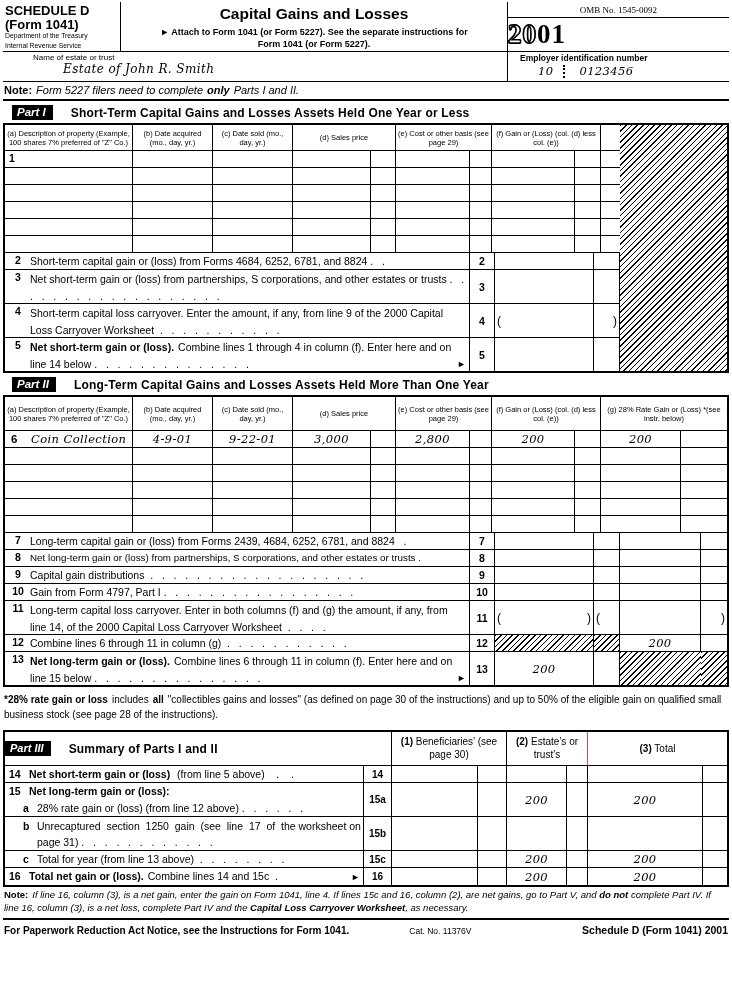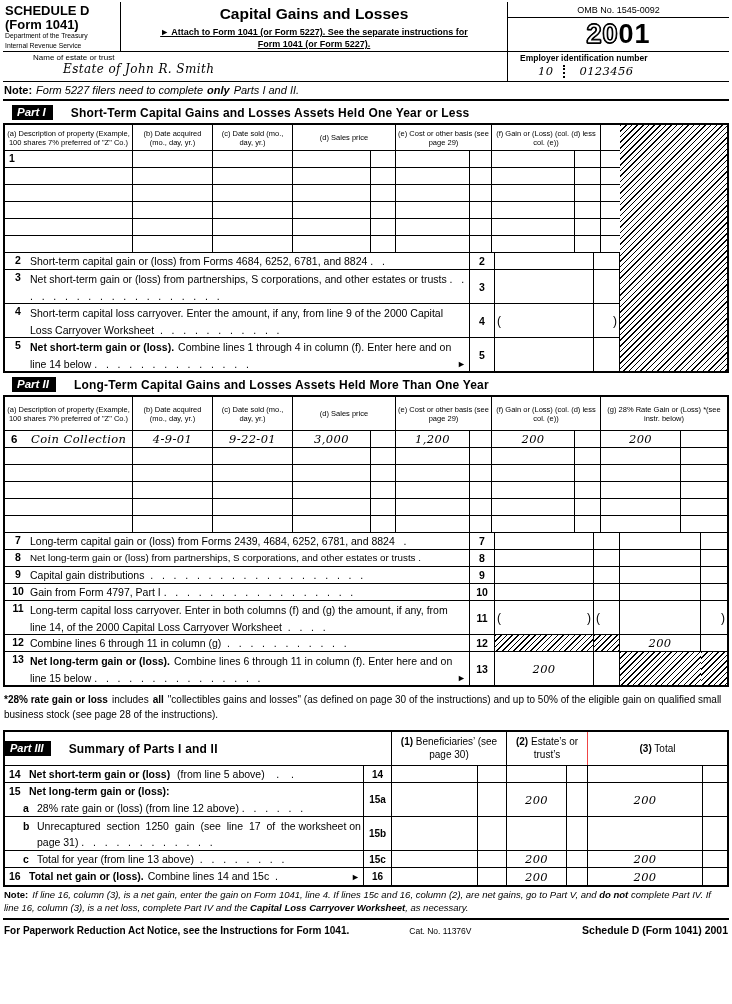--- a/index.html
+++ b/index.html
@@ -12,24 +12,24 @@
   .page { padding: 2px 3px 0 3px; }
 
   
   .hdr { display:flex; border-bottom: 1px solid #000; }
   .hdr-left { width: 118px; border-right: 1.5px solid #000; padding: 2px 2px 1px 2px; }
   .sched { font-weight: bold; font-size: 13px; line-height: 1.05; }
   .dept { font-size: 6.8px; line-height: 1.25; margin-top: 1px; }
   .dept:first-of-type { margin-top: 7px; }
   .hdr-center { flex: 1; text-align: center; padding-top: 3px; }
   .form-title { font-size: 15.5px; font-weight: bold; }
-  .attach { font-size: 9px; font-weight: bold; line-height: 1.35; margin-top: 3px; text-decoration: underline; }
-  .hdr-right { width: 222px; border-left: 1.5px solid #000; display:flex; flex-direction: column; }
+  .attach { font-size: 9px; font-weight: bold; line-height: 1.35; margin-top: 3px; }
+  .hdr-right { width: 222px; border-left: 1.5px solid #000; display:flex; flex-direction: column; font-family: Liberation Serif, serif; }
   .omb { font-size: 9px; text-align: center; padding: 3px 0 2px 0; border-bottom: 1px solid #000; }
-  .year { flex:1; display:flex; align-items:center; justify-content:center;
+  .year { flex:1; display:flex; align-items:center; 
           font-size: 27px; font-weight: bold; letter-spacing: 1px; }
   .yr-o { color:#fff; -webkit-text-stroke: 1.3px #000;
           text-shadow: 1px 0 #000, -1px 0 #000, 0 1px #000, 0 -1px #000; }
   .yr-s { color:#000; }
 
   
   .name-row { display:flex; border-bottom: 1px solid #000; height: 30px; }
   .name-left { flex:1; padding: 1px 2px; }
   .small-label { font-size: 8px; padding-left: 28px; }
   .hw { font-family: "DejaVu Serif", serif; font-style: italic; letter-spacing: .4px; }
@@ -318,21 +318,21 @@
     </div>
     <div class="trow h17">
       <div class="ca desc-cell hw">
           <span class="rn">6</span>
           <span>Coin Collection</span>
         </div>
       <div class="cb vc hw">4-9-01</div>
       <div class="cc vc hw">9-22-01</div>
       <div class="cd1 vc hw">3,000</div>
         <div class="cd2"></div>
-      <div class="ce1 vc hw">1,200</div>
+      <div class="ce1 vc hw">2,800</div>
         <div class="ce2"></div>
       <div class="cf1 vc hw">200</div>
         <div class="cf2"></div>
       <div class="cg1 vc hw">200</div>
         <div class="cg2"></div>
     </div>
     <div class="trow h17">
         <div class="ca"></div>
         <div class="cb"></div>
         <div class="cc"></div>

